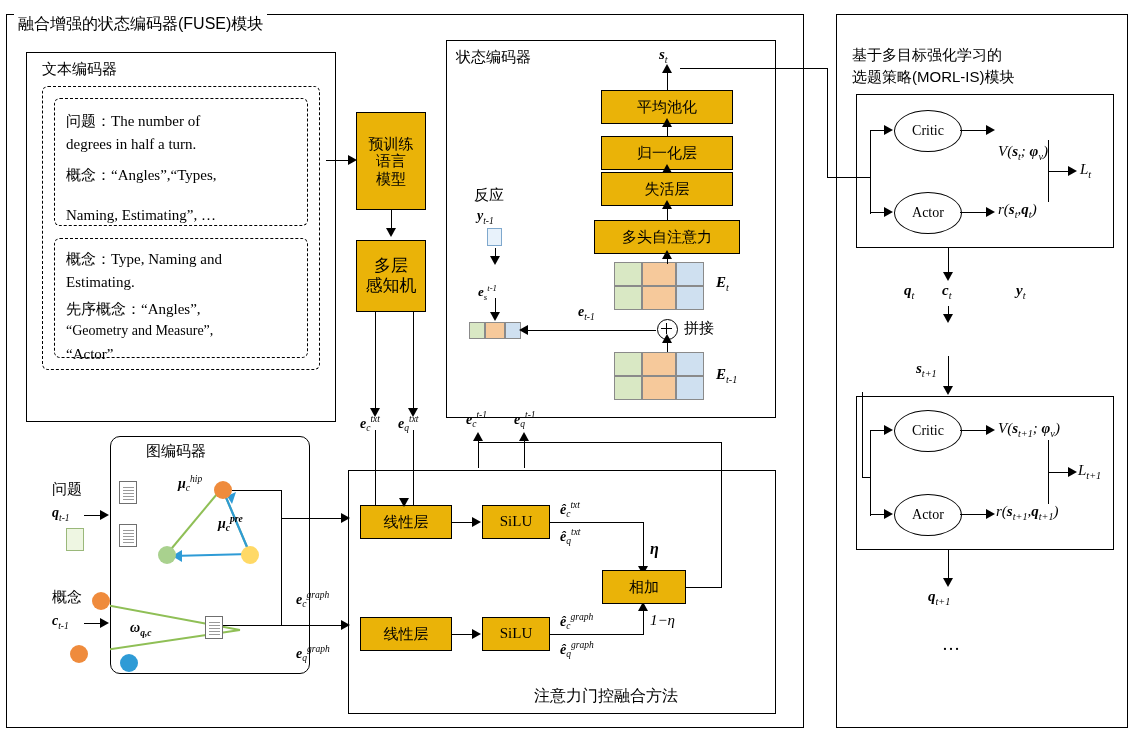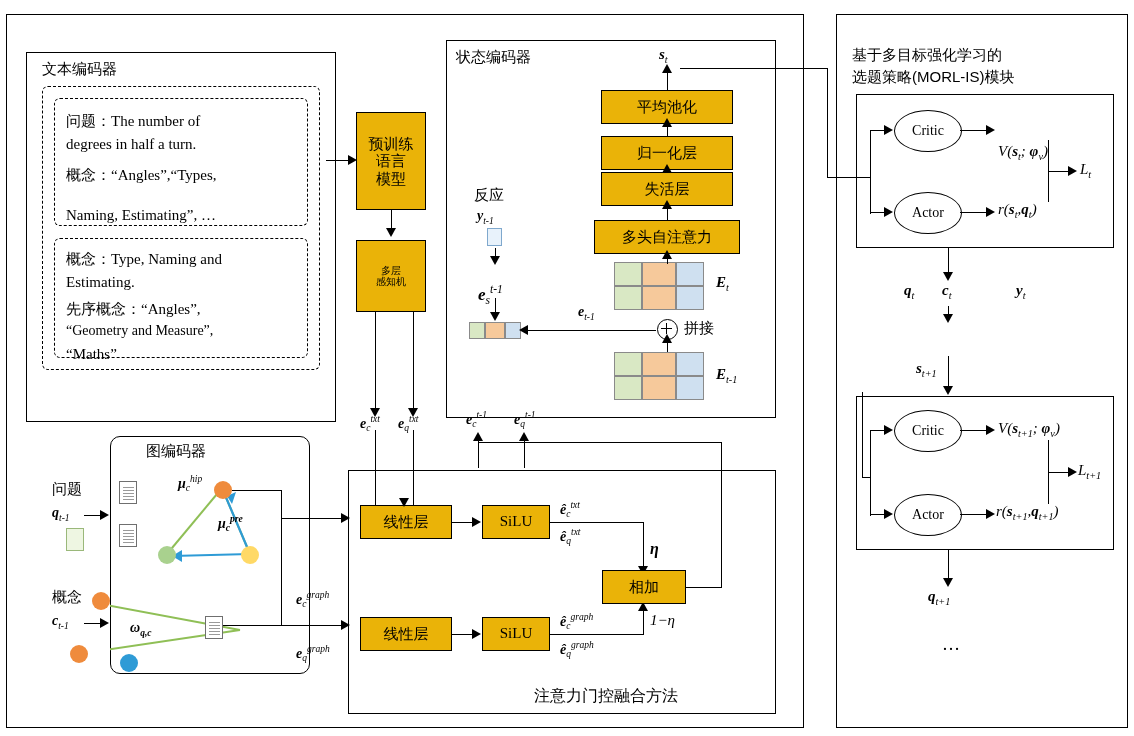--- a/index.html
+++ b/index.html
@@ -35,51 +35,52 @@
   .plus{position:absolute;width:19px;height:19px;border:1.4px solid #000;border-radius:50%;}
   .plus:before{content:"";position:absolute;left:3px;top:8px;width:11px;height:1.4px;background:#000;}
   .plus:after{content:"";position:absolute;left:8px;top:3px;width:1.4px;height:11px;background:#000;}
 </style>
 </head>
 <body>
 
 <div class="stage">
 
   <div class="box" style="left:6px;top:14px;width:798px;height:714px;"></div>
+  <div class="lbl cn" style="left:14px;top:14px;font-size:16px;background:#fff;padding:0 4px;">融合增强的状态编码器(FUSE)模块</div>
 
   <div class="box" style="left:26px;top:52px;width:310px;height:370px;"></div>
   <div class="lbl cn" style="left:42px;top:60px;font-size:15px;">文本编码器</div>
 
   <div class="dash" style="left:42px;top:86px;width:278px;height:284px;"></div>
   <div class="dash" style="left:54px;top:98px;width:254px;height:128px;"></div>
   <div class="dash" style="left:54px;top:238px;width:254px;height:120px;"></div>
 
   <div class="lbl" style="left:66px;top:112px;font-size:15px;">问题：The number of</div>
   <div class="lbl" style="left:66px;top:136px;font-size:15px;">degrees in half a turn.</div>
   <div class="lbl" style="left:66px;top:166px;font-size:15px;">概念：“Angles”,“Types,</div>
   <div class="lbl" style="left:66px;top:190px;font-size:15px;margin-top:17px;">Naming, Estimating”, …</div>
 
   <div class="lbl" style="left:66px;top:250px;font-size:15px;">概念：Type, Naming and</div>
   <div class="lbl" style="left:66px;top:274px;font-size:15px;">Estimating.</div>
   <div class="lbl" style="left:66px;top:300px;font-size:15px;">先序概念：“Angles”,</div>
   <div class="lbl" style="left:66px;top:323px;font-size:14px;">“Geometry and Measure”,</div>
-  <div class="lbl" style="left:66px;top:346px;font-size:15px;">“Maths”</div>
+  <div class="lbl" style="left:66px;top:346px;font-size:15px;">“Actor”</div>
 
   <div class="ln h" style="left:326px;top:160px;width:24px;"></div>
   <div class="arrow ar-r" style="left:348px;top:155px;"></div>
 
   <div class="nbox cn" style="left:356px;top:112px;width:70px;height:98px;flex-direction:column;font-size:15px;">
     <div>预训练</div>
     <div>语言</div>
     <div>模型</div>
   </div>
   <div class="ln v" style="left:391px;top:210px;height:22px;"></div>
   <div class="arrow ar-d" style="left:386px;top:228px;"></div>
 
-  <div class="nbox cn" style="left:356px;top:240px;width:70px;height:72px;flex-direction:column;font-size:10px;">
+  <div class="nbox cn" style="left:356px;top:240px;width:70px;height:72px;flex-direction:column;font-size:17px;">
     <div>多层</div>
     <div>感知机</div>
   </div>
 
   <div class="ln v" style="left:375px;top:312px;height:100px;"></div>
   <div class="arrow ar-d" style="left:370px;top:408px;"></div>
   <div class="ln v" style="left:413px;top:312px;height:100px;"></div>
   <div class="arrow ar-d" style="left:408px;top:408px;"></div>
 
   <div class="lbl it" style="left:360px;top:414px;font-size:14px;"><b>e</b><sub>c</sub><sup>txt</sup></div>
@@ -134,21 +135,21 @@
   <div class="docb" style="left:487px;top:228px;"></div>
   <div class="ln v" style="left:495px;top:248px;height:14px;"></div>
   <div class="arrow ar-d" style="left:490px;top:256px;"></div>
 
   <div class="ln v" style="left:495px;top:298px;height:18px;"></div>
   <div class="arrow ar-d" style="left:490px;top:312px;"></div>
 
   <div class="cell g" style="left:469px;top:322px;width:16px;height:17px;"></div>
   <div class="cell o" style="left:485px;top:322px;width:20px;height:17px;"></div>
   <div class="cell b" style="left:505px;top:322px;width:16px;height:17px;"></div>
-  <div class="lbl it" style="left:478px;top:283px;font-size:17px;text-align:center;"><b>e</b><sub>s</sub><sup>t-1</sup></div>
+  <div class="lbl it" style="left:478px;top:283px;font-size:13px;text-align:center;"><b>e</b><sub>s</sub><sup>t-1</sup></div>
 
   <div class="ln h" style="left:528px;top:330px;width:128px;"></div>
   <div class="arrow ar-l" style="left:519px;top:325px;"></div>
   <div class="lbl it" style="left:578px;top:304px;font-size:14px;"><b>e</b><sub>t-1</sub></div>
 
   <div class="lbl it" style="left:466px;top:410px;font-size:14px;"><b>e</b><sub>c</sub><sup>t-1</sup></div>
   <div class="lbl it" style="left:514px;top:410px;font-size:14px;"><b>e</b><sub>q</sub><sup>t-1</sup></div>
 
   <div class="ln v" style="left:478px;top:440px;height:28px;"></div>
   <div class="arrow ar-u" style="left:473px;top:432px;"></div>

